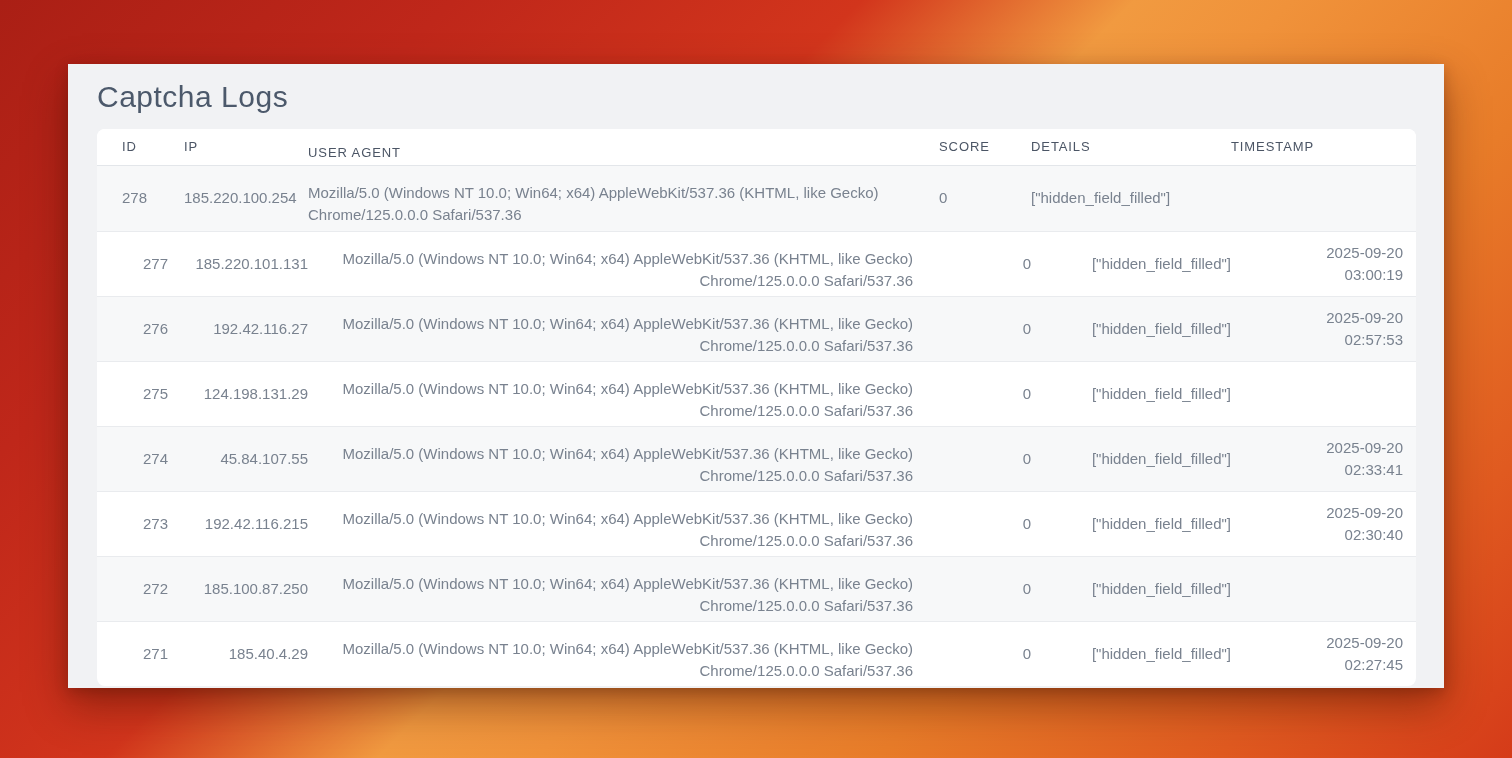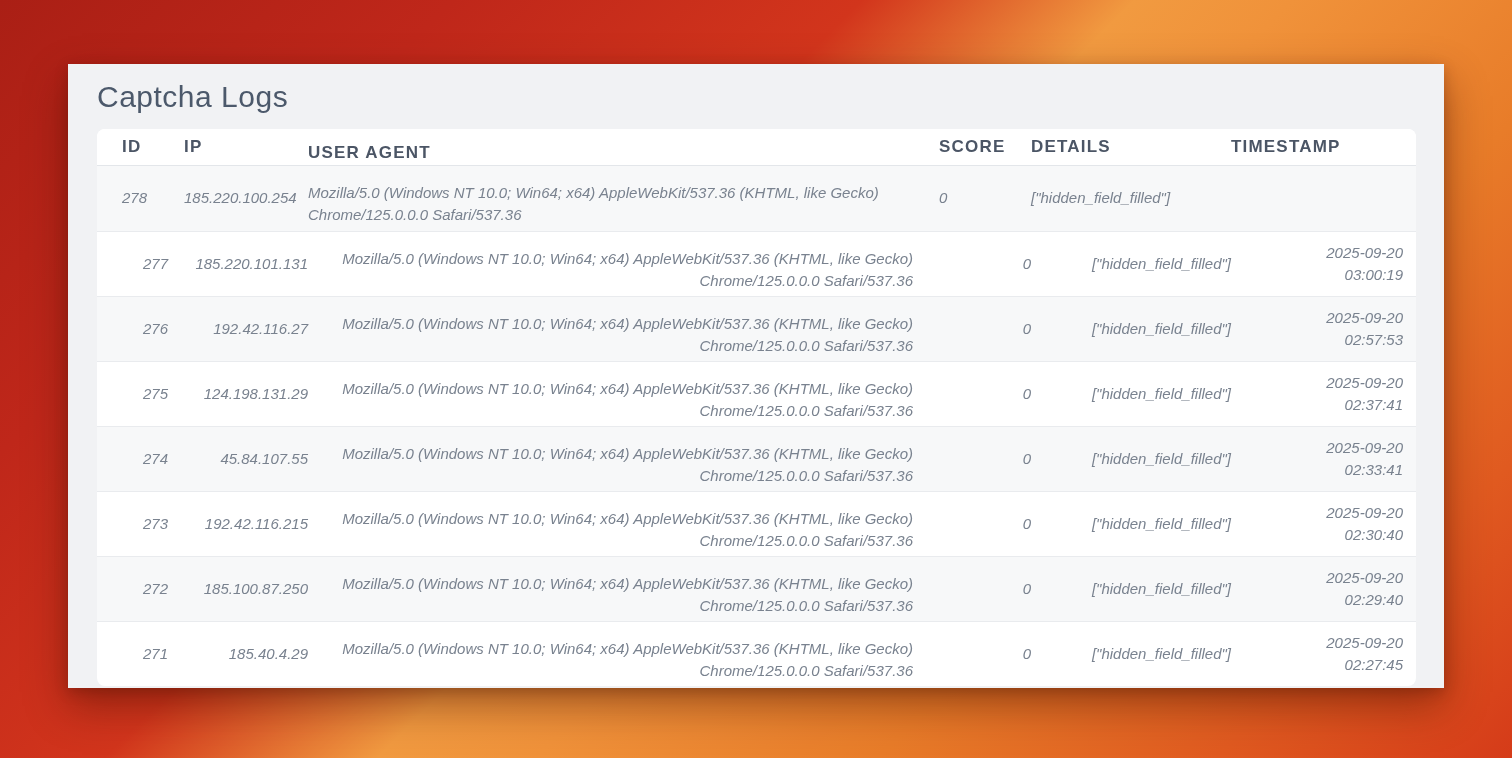--- a/index.html
+++ b/index.html
@@ -53,32 +53,31 @@
 
   .thead {
     display: flex;
     align-items: center;
     height: 37px;
     border-bottom: 1px solid #e3e6ea;
     background: #ffffff;
   }
 
   .th {
-    font-size: 17px;
-    font-weight: 700;
+    font-size: 13px;
+    font-weight: 400;
     letter-spacing: 0.07em;
     color: var(--header-color, #4b5565);
     white-space: nowrap;
   }
 
   .row {
     display: flex;
     align-items: center;
     min-height: 65px;
-    font-style: italic;
   }
   .row + .row { border-top: 1px solid #e9ebee; text-align: right; }
   .row:nth-child(odd) { background: var(--alt-row-bg, #f7f8f9); }
 
   .cell {
     font-size: 15px;
     color: var(--cell-color, #79828f);
     line-height: 22px;
   }
 
@@ -137,21 +136,20 @@
     <div class="cell c-details">["hidden_field_filled"]</div>
     <div class="cell c-ts"><span class="ts-inner">2025-09-20 02:57:53</span></div>
   </div>
 
   <div class="row">
     <div class="cell c-id">275</div>
     <div class="cell c-ip">124.198.131.29</div>
     <div class="cell c-ua">Mozilla/5.0 (Windows NT 10.0; Win64; x64) AppleWebKit/537.36 (KHTML, like Gecko) Chrome/125.0.0.0 Safari/537.36</div>
     <div class="cell c-score">0</div>
     <div class="cell c-details">["hidden_field_filled"]</div>
-    <div class="cell c-ts"><span class="ts-inner">2025-09-20 02:37:41</span></div>
   </div>
 
   <div class="row">
     <div class="cell c-id">274</div>
     <div class="cell c-ip">45.84.107.55</div>
     <div class="cell c-ua">Mozilla/5.0 (Windows NT 10.0; Win64; x64) AppleWebKit/537.36 (KHTML, like Gecko) Chrome/125.0.0.0 Safari/537.36</div>
     <div class="cell c-score">0</div>
     <div class="cell c-details">["hidden_field_filled"]</div>
     <div class="cell c-ts"><span class="ts-inner">2025-09-20 02:33:41</span></div>
   </div>
@@ -164,21 +162,20 @@
     <div class="cell c-details">["hidden_field_filled"]</div>
     <div class="cell c-ts"><span class="ts-inner">2025-09-20 02:30:40</span></div>
   </div>
 
   <div class="row">
     <div class="cell c-id">272</div>
     <div class="cell c-ip">185.100.87.250</div>
     <div class="cell c-ua">Mozilla/5.0 (Windows NT 10.0; Win64; x64) AppleWebKit/537.36 (KHTML, like Gecko) Chrome/125.0.0.0 Safari/537.36</div>
     <div class="cell c-score">0</div>
     <div class="cell c-details">["hidden_field_filled"]</div>
-    <div class="cell c-ts"><span class="ts-inner">2025-09-20 02:29:40</span></div>
   </div>
 
   <div class="row">
     <div class="cell c-id">271</div>
     <div class="cell c-ip">185.40.4.29</div>
     <div class="cell c-ua">Mozilla/5.0 (Windows NT 10.0; Win64; x64) AppleWebKit/537.36 (KHTML, like Gecko) Chrome/125.0.0.0 Safari/537.36</div>
     <div class="cell c-score">0</div>
     <div class="cell c-details">["hidden_field_filled"]</div>
     <div class="cell c-ts"><span class="ts-inner">2025-09-20 02:27:45</span></div>
   </div>

